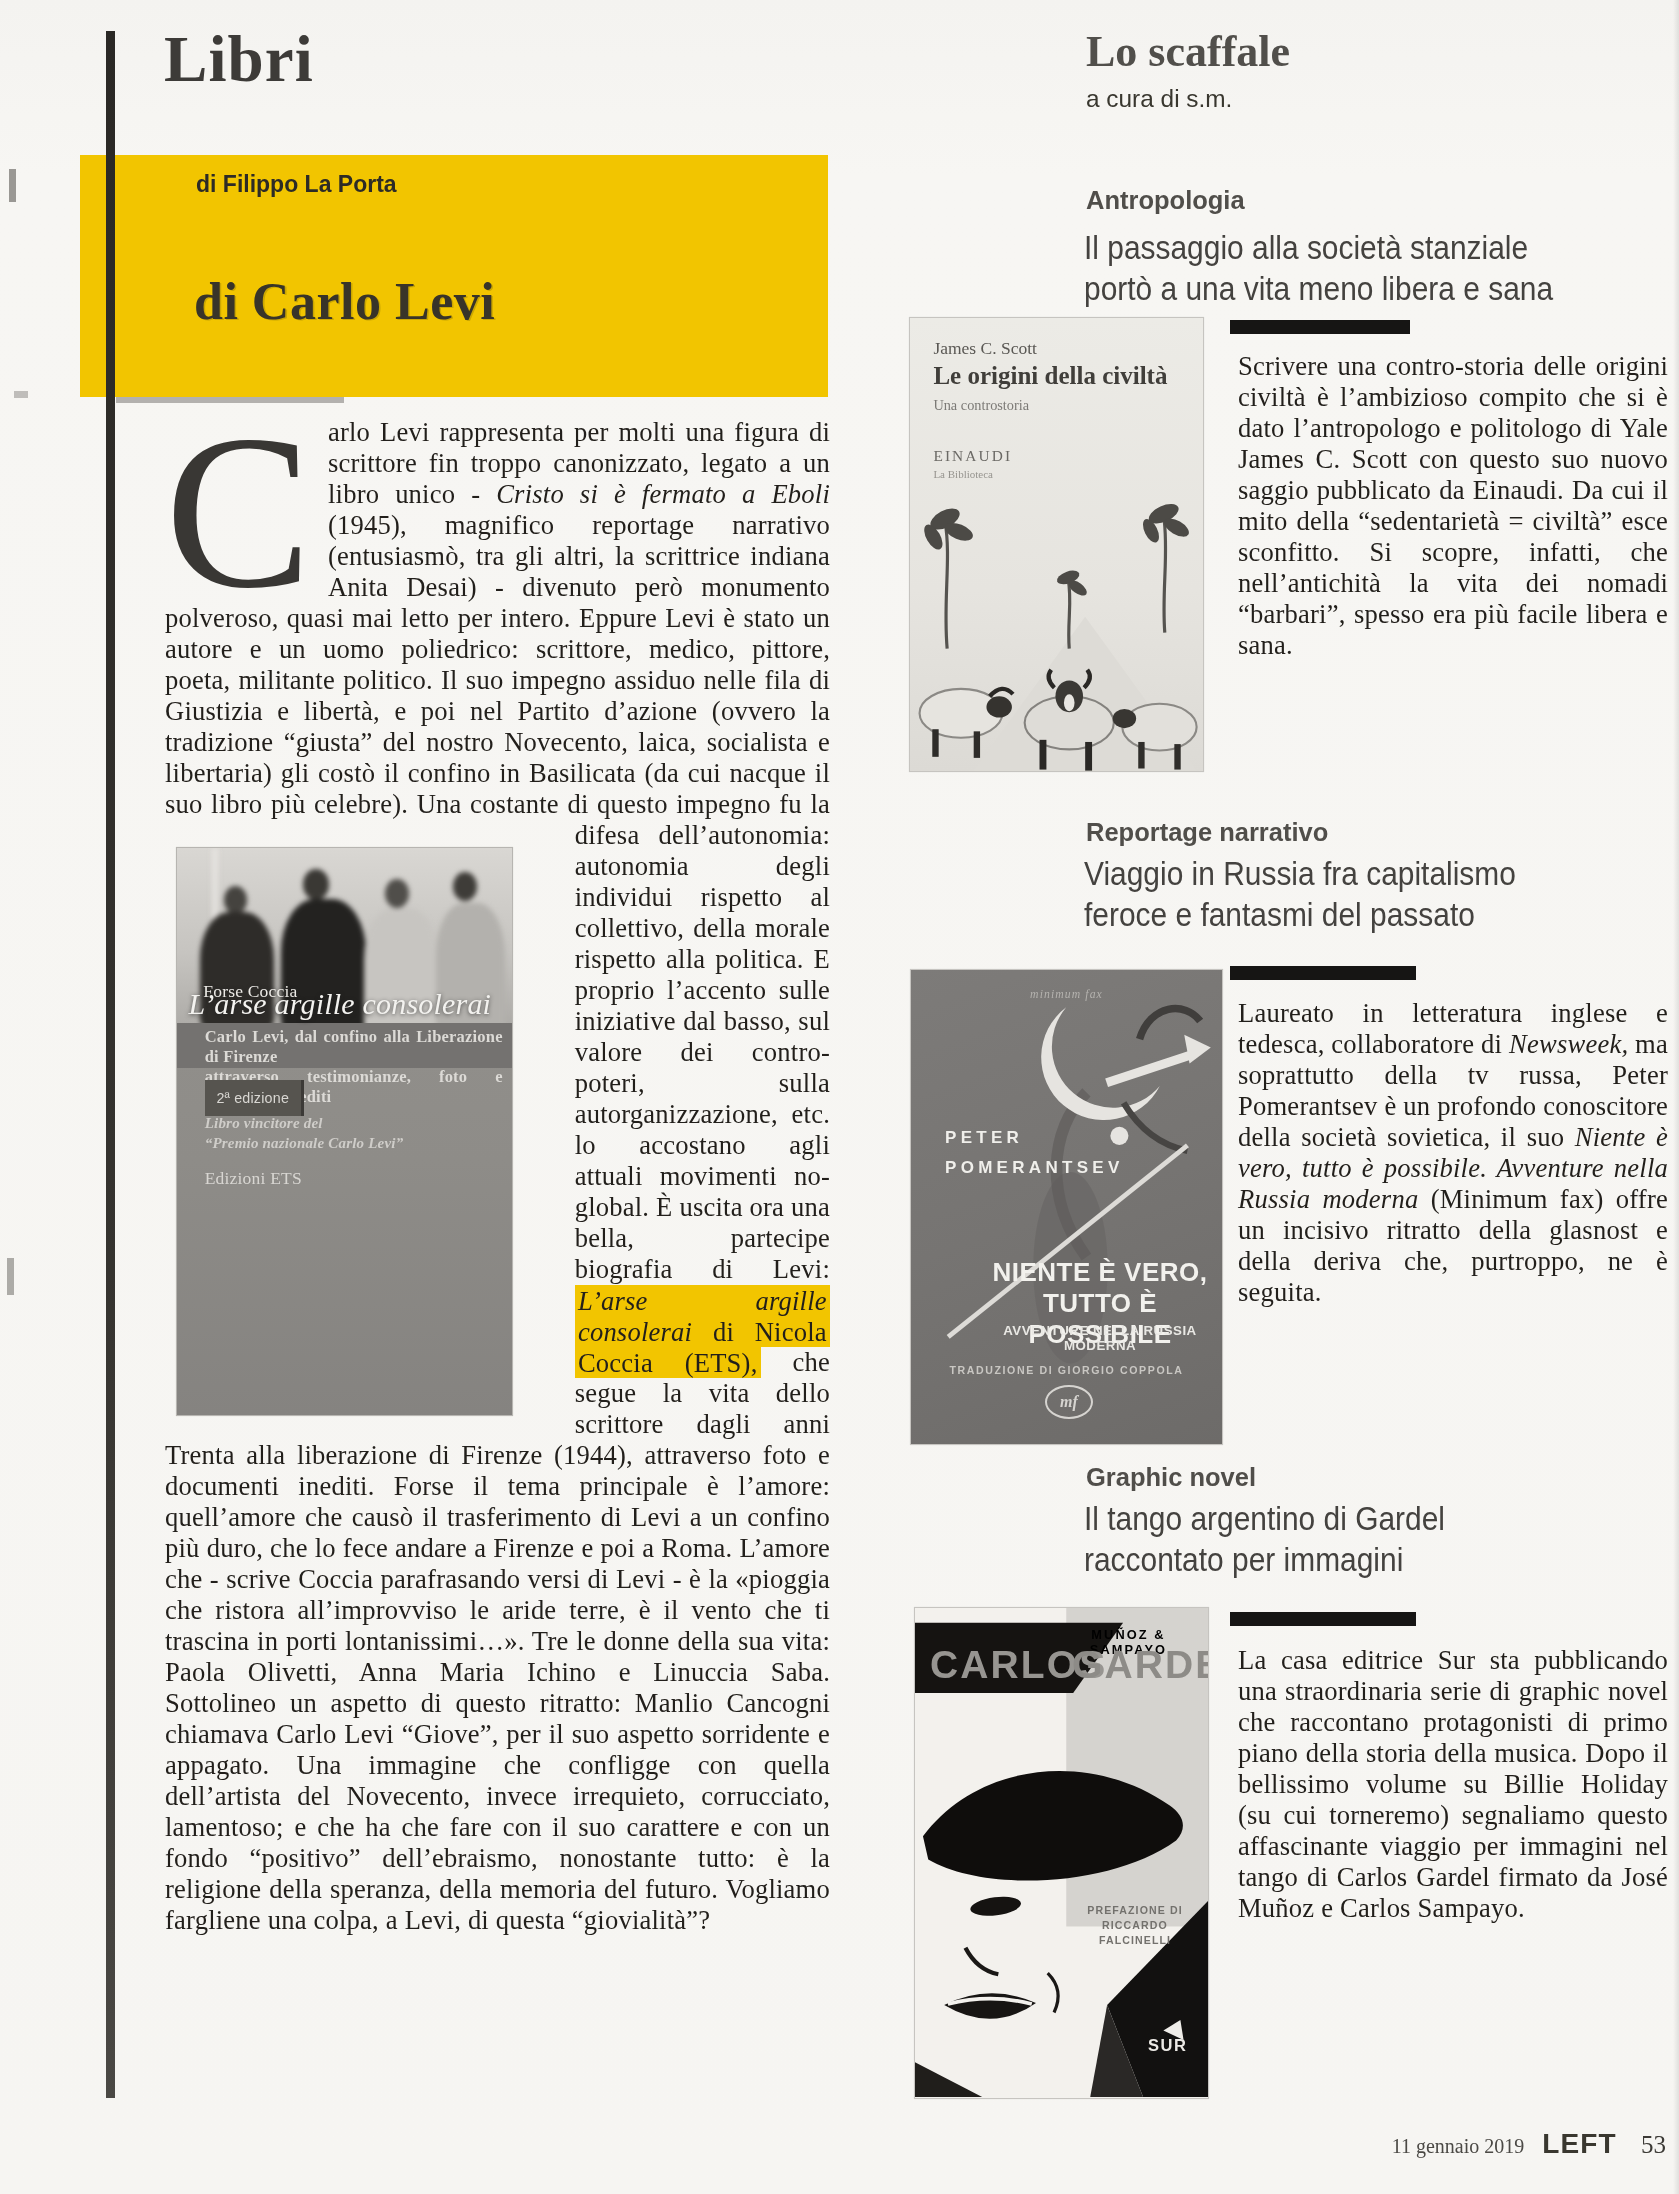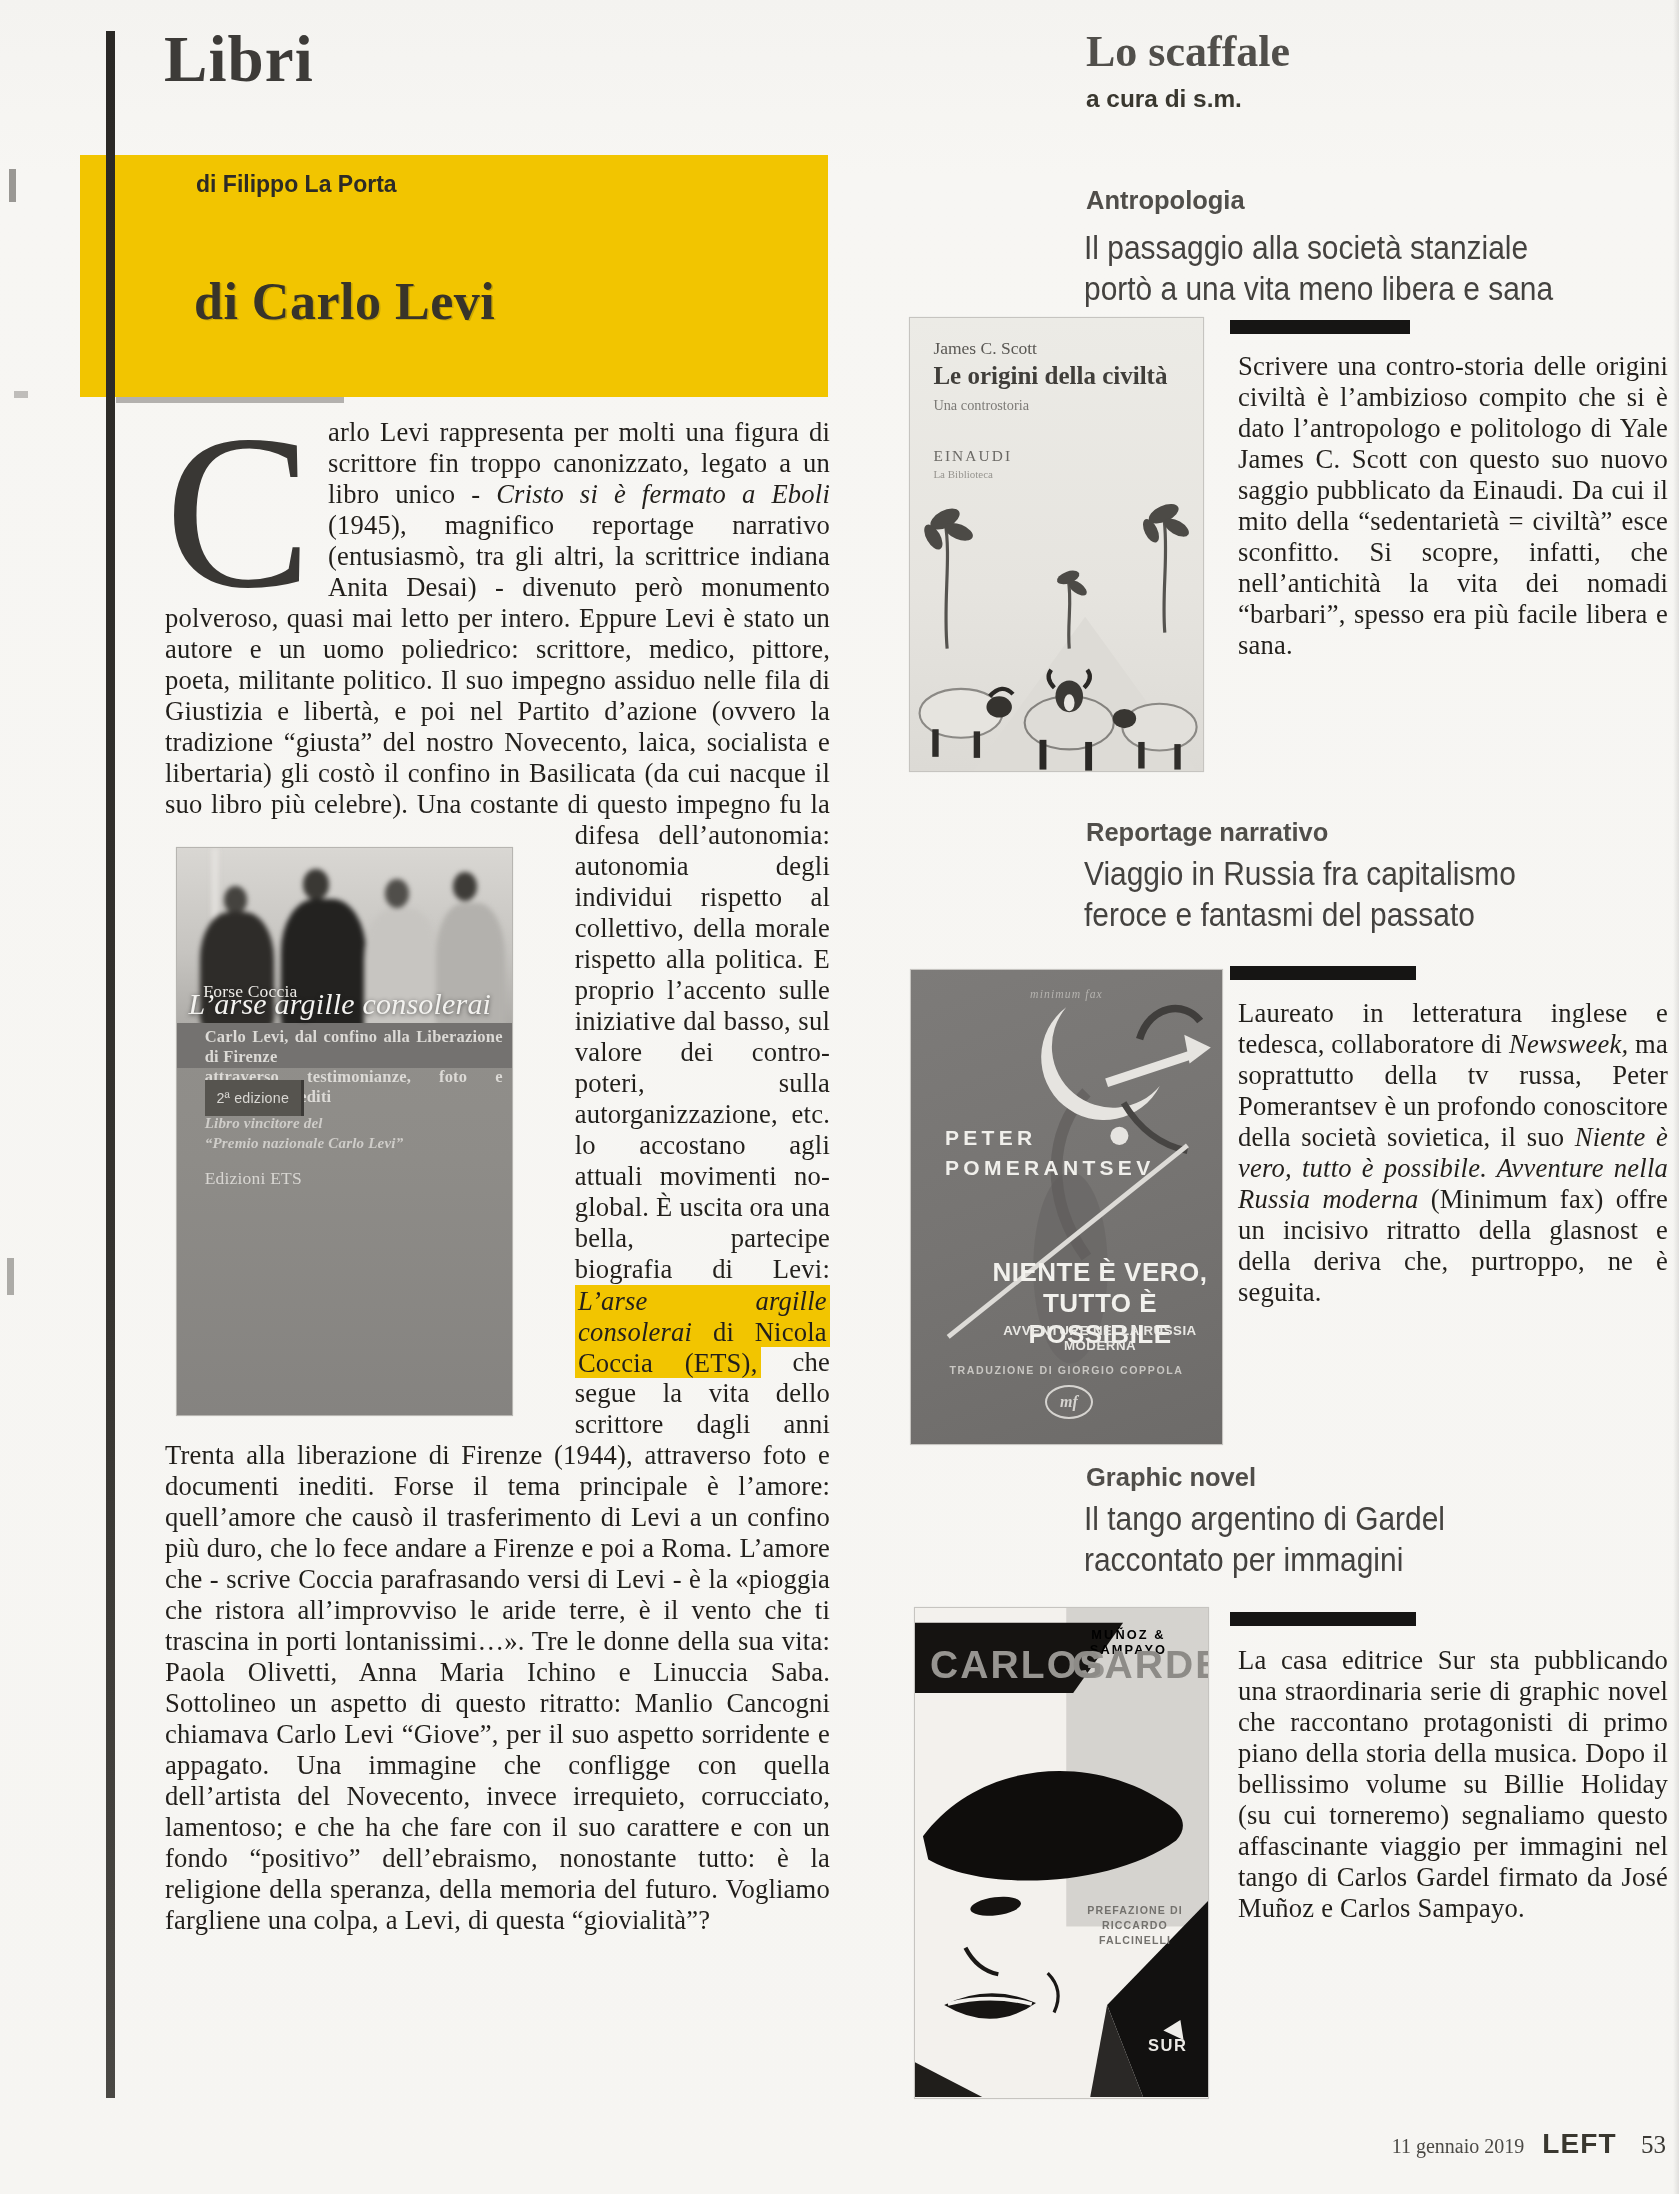--- a/index.html
+++ b/index.html
@@ -33,41 +33,41 @@
   .bp-author{position:absolute;left:26.6px;top:128px;font-size:17.5px;color:#eceae6;z-index:4;text-shadow:0 0 3.2px rgba(40,40,40,.6);}
   .bp-title{position:absolute;left:11.7px;top:140px;width:319px;font-style:italic;font-size:30px;color:#f3f2ef;z-index:4;text-shadow:0 1.1px 4.3px rgba(30,30,30,.7);}
   .bp-band{position:absolute;left:0;top:175px;width:100%;height:45px;background:#747270;z-index:3;}
   .bp-cap{position:absolute;left:28px;top:179px;width:298px;font-weight:bold;font-size:16.5px;line-height:20px;color:#dcdad6;z-index:4;}
   .bp-badge{position:absolute;left:28px;top:232px;background:#56544f;color:#d9d7d3;font-family:"Liberation Sans",sans-serif;font-size:14.3px;padding:2.7px 11.7px;border-right:3.2px solid #3c3a37;z-index:4;}
   .bp-award{position:absolute;left:28px;top:266px;font-style:italic;font-weight:bold;font-size:15px;line-height:19.7px;color:#cfcdc9;z-index:4;}
   .bp-pub{position:absolute;left:28px;top:315px;font-size:17.5px;color:#d8d6d2;z-index:4;}
 
   
   .shelf-title{position:absolute;left:1086px;top:25.5px;font-weight:bold;font-size:44px;color:#514f4b;}
-  .shelf-curator{position:absolute;left:1086px;top:85px;font-family:"Liberation Sans",sans-serif;font-weight:bold;font-size:24.4px;color:#39372f;}
+  .shelf-curator{position:absolute;left:1086px;top:85px;font-family:"Liberation Sans",sans-serif;font-weight:normal;font-size:24.4px;color:#39372f;}
   .cat-label{position:absolute;left:1086px;font-family:"Liberation Sans",sans-serif;font-weight:bold;font-size:25.5px;color:#504e4a;}
   .shelf-headline{position:absolute;left:1084px;font-family:"Liberation Sans",sans-serif;font-size:34px;line-height:41px;color:#44423f;}
   .shelf-headline .cond{display:inline-block;transform:scaleX(.88);transform-origin:left center;white-space:nowrap;}
   .divider{position:absolute;height:14.3px;background:#161514;}
   .review{position:absolute;left:1238px;width:430px;text-align:justify;font-size:26.6px;line-height:31px;letter-spacing:0.2px;color:#221f1b;}
 
   
   .cover{position:absolute;box-shadow:0 0 0 1.1px #c6c4c0;}
   .cover-scott{left:910px;top:318px;width:293px;height:453px;background:linear-gradient(180deg,#ecebe6 0%,#e6e4df 60%,#dcdad5 100%);}
   .cs-author{position:absolute;left:23.4px;top:20px;font-size:17.5px;color:#5a5854;}
   .cs-title{position:absolute;left:23.4px;top:44px;font-weight:bold;font-size:25px;color:#403e3a;}
   .cs-sub{position:absolute;left:23.4px;top:79px;font-size:14.3px;color:#7c7a76;}
   .cs-pub{position:absolute;left:23.4px;top:129px;font-size:15.4px;letter-spacing:2.1px;color:#6b6965;}
   .cs-coll{position:absolute;left:23.4px;top:150px;font-size:11px;color:#96948f;}
   .cs-art{position:absolute;left:0;bottom:0;width:100%;height:298px;}
 
   
   .cover-pom{left:911px;top:970px;width:311px;height:474px;background:linear-gradient(160deg,#7d7b79 0%,#767472 50%,#6d6b69 100%);overflow:hidden;}
   .cp-imprint{position:absolute;left:0;top:18px;width:100%;text-align:center;font-style:italic;font-size:11.7px;color:#b5b3af;letter-spacing:1.1px;z-index:4;}
-  .cp-author{position:absolute;left:34px;top:153px;font-family:"Liberation Sans",sans-serif;font-weight:bold;font-size:21px;line-height:30px;letter-spacing:4.3px;color:#f0efeb;z-index:4;}
+  .cp-author{position:absolute;left:34px;top:153px;font-family:"Liberation Sans",sans-serif;font-weight:bold;font-size:17px;line-height:30px;letter-spacing:4.3px;color:#f0efeb;z-index:4;}
   .cp-title{position:absolute;left:80px;top:287px;width:218px;text-align:center;font-family:"Liberation Sans",sans-serif;font-weight:bold;font-size:26px;line-height:31px;letter-spacing:0.5px;color:#f2f1ed;z-index:4;}
   .cp-sub{position:absolute;left:80px;top:353px;width:218px;text-align:center;font-family:"Liberation Sans",sans-serif;font-weight:bold;font-size:13.3px;letter-spacing:0.5px;color:#e9e8e4;z-index:4;}
   .cp-trans{position:absolute;left:0;top:394px;width:100%;text-align:center;font-family:"Liberation Sans",sans-serif;font-weight:bold;font-size:10.6px;letter-spacing:1.6px;color:#c9c7c3;z-index:4;}
   .cp-logo{position:absolute;left:134px;top:415px;width:44px;height:30px;border:2.7px solid #d6d4d0;border-radius:50%;text-align:center;line-height:30px;font-style:italic;font-weight:bold;font-size:16px;color:#d6d4d0;z-index:4;}
   .cp-svg{position:absolute;inset:0;z-index:2;}
 
   
   .cover-gardel{left:915px;top:1608px;width:293px;height:490px;background:#f3f1ed;overflow:hidden;}
   .cg-svg{position:absolute;inset:0;z-index:1;}
   .cg-authors{position:absolute;left:142px;top:19px;width:143px;text-align:center;font-family:"Liberation Sans",sans-serif;font-weight:bold;font-size:12.8px;letter-spacing:2.1px;color:#000000;z-index:4;}

